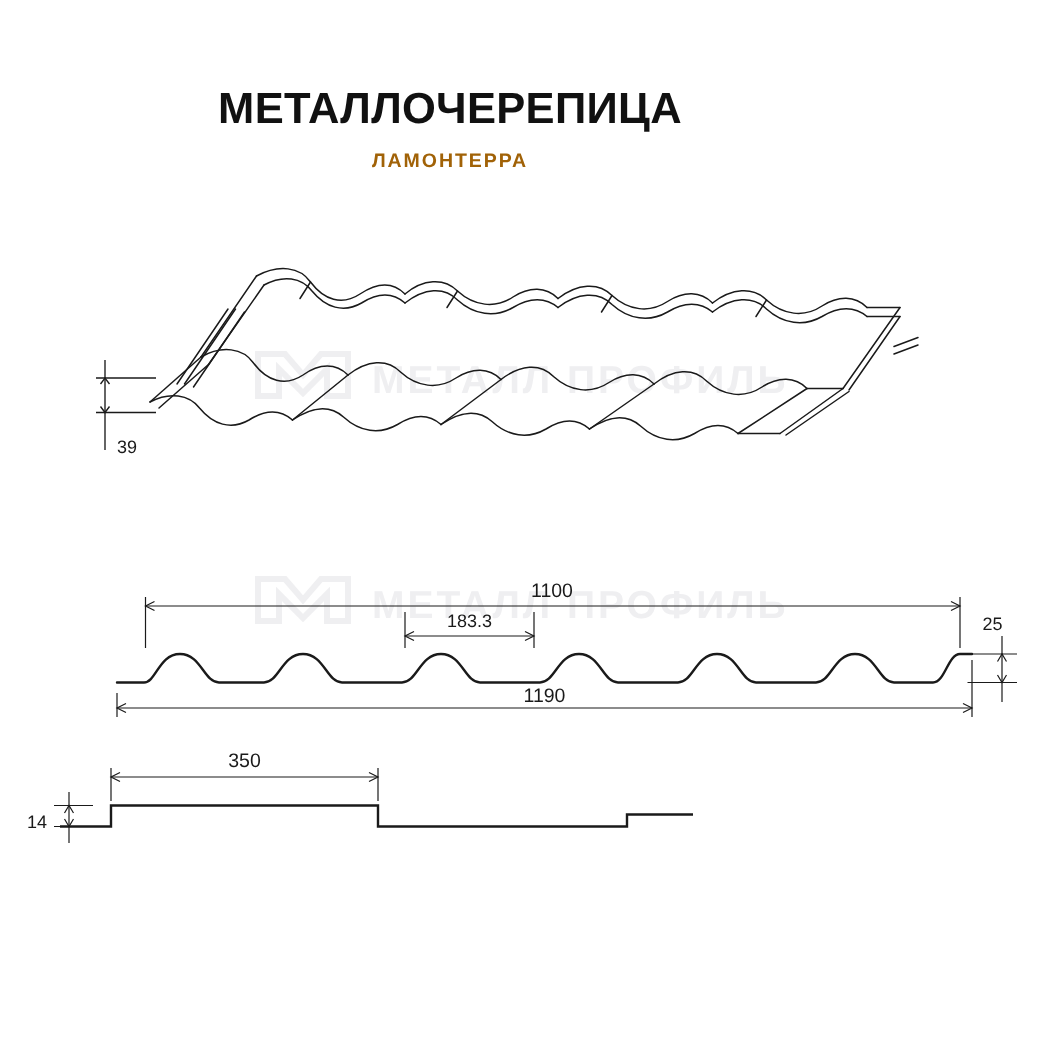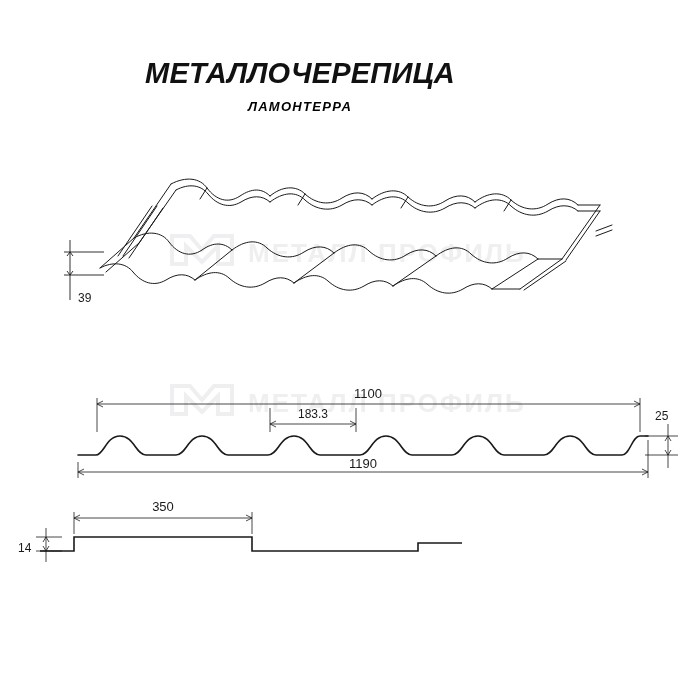--- a/index.html
+++ b/index.html
@@ -21,35 +21,34 @@
     width: 700px;
     height: 700px;
   }
   .title-block {
     position: absolute;
     left: 0;
     top: 58px;
     width: 600px;
     text-align: center;
     pointer-events: none;
-    font-style: italic;
   }
   .title-main {
     font-size: 29px;
     font-weight: bold;
     letter-spacing: 0.2px;
     color: #111111;
     line-height: 1.1;
   }
   .title-sub {
     margin-top: 9px;
     font-size: 13px;
     font-weight: bold;
     letter-spacing: 1.3px;
-    color: #000000;
+    color: #a16207;
   }
   
 </style>
 </head>
 <body>
 
 <div class="title-block">
   <div class="title-main">МЕТАЛЛОЧЕРЕПИЦА</div>
   <div class="title-sub">ЛАМОНТЕРРА</div>
 </div>

